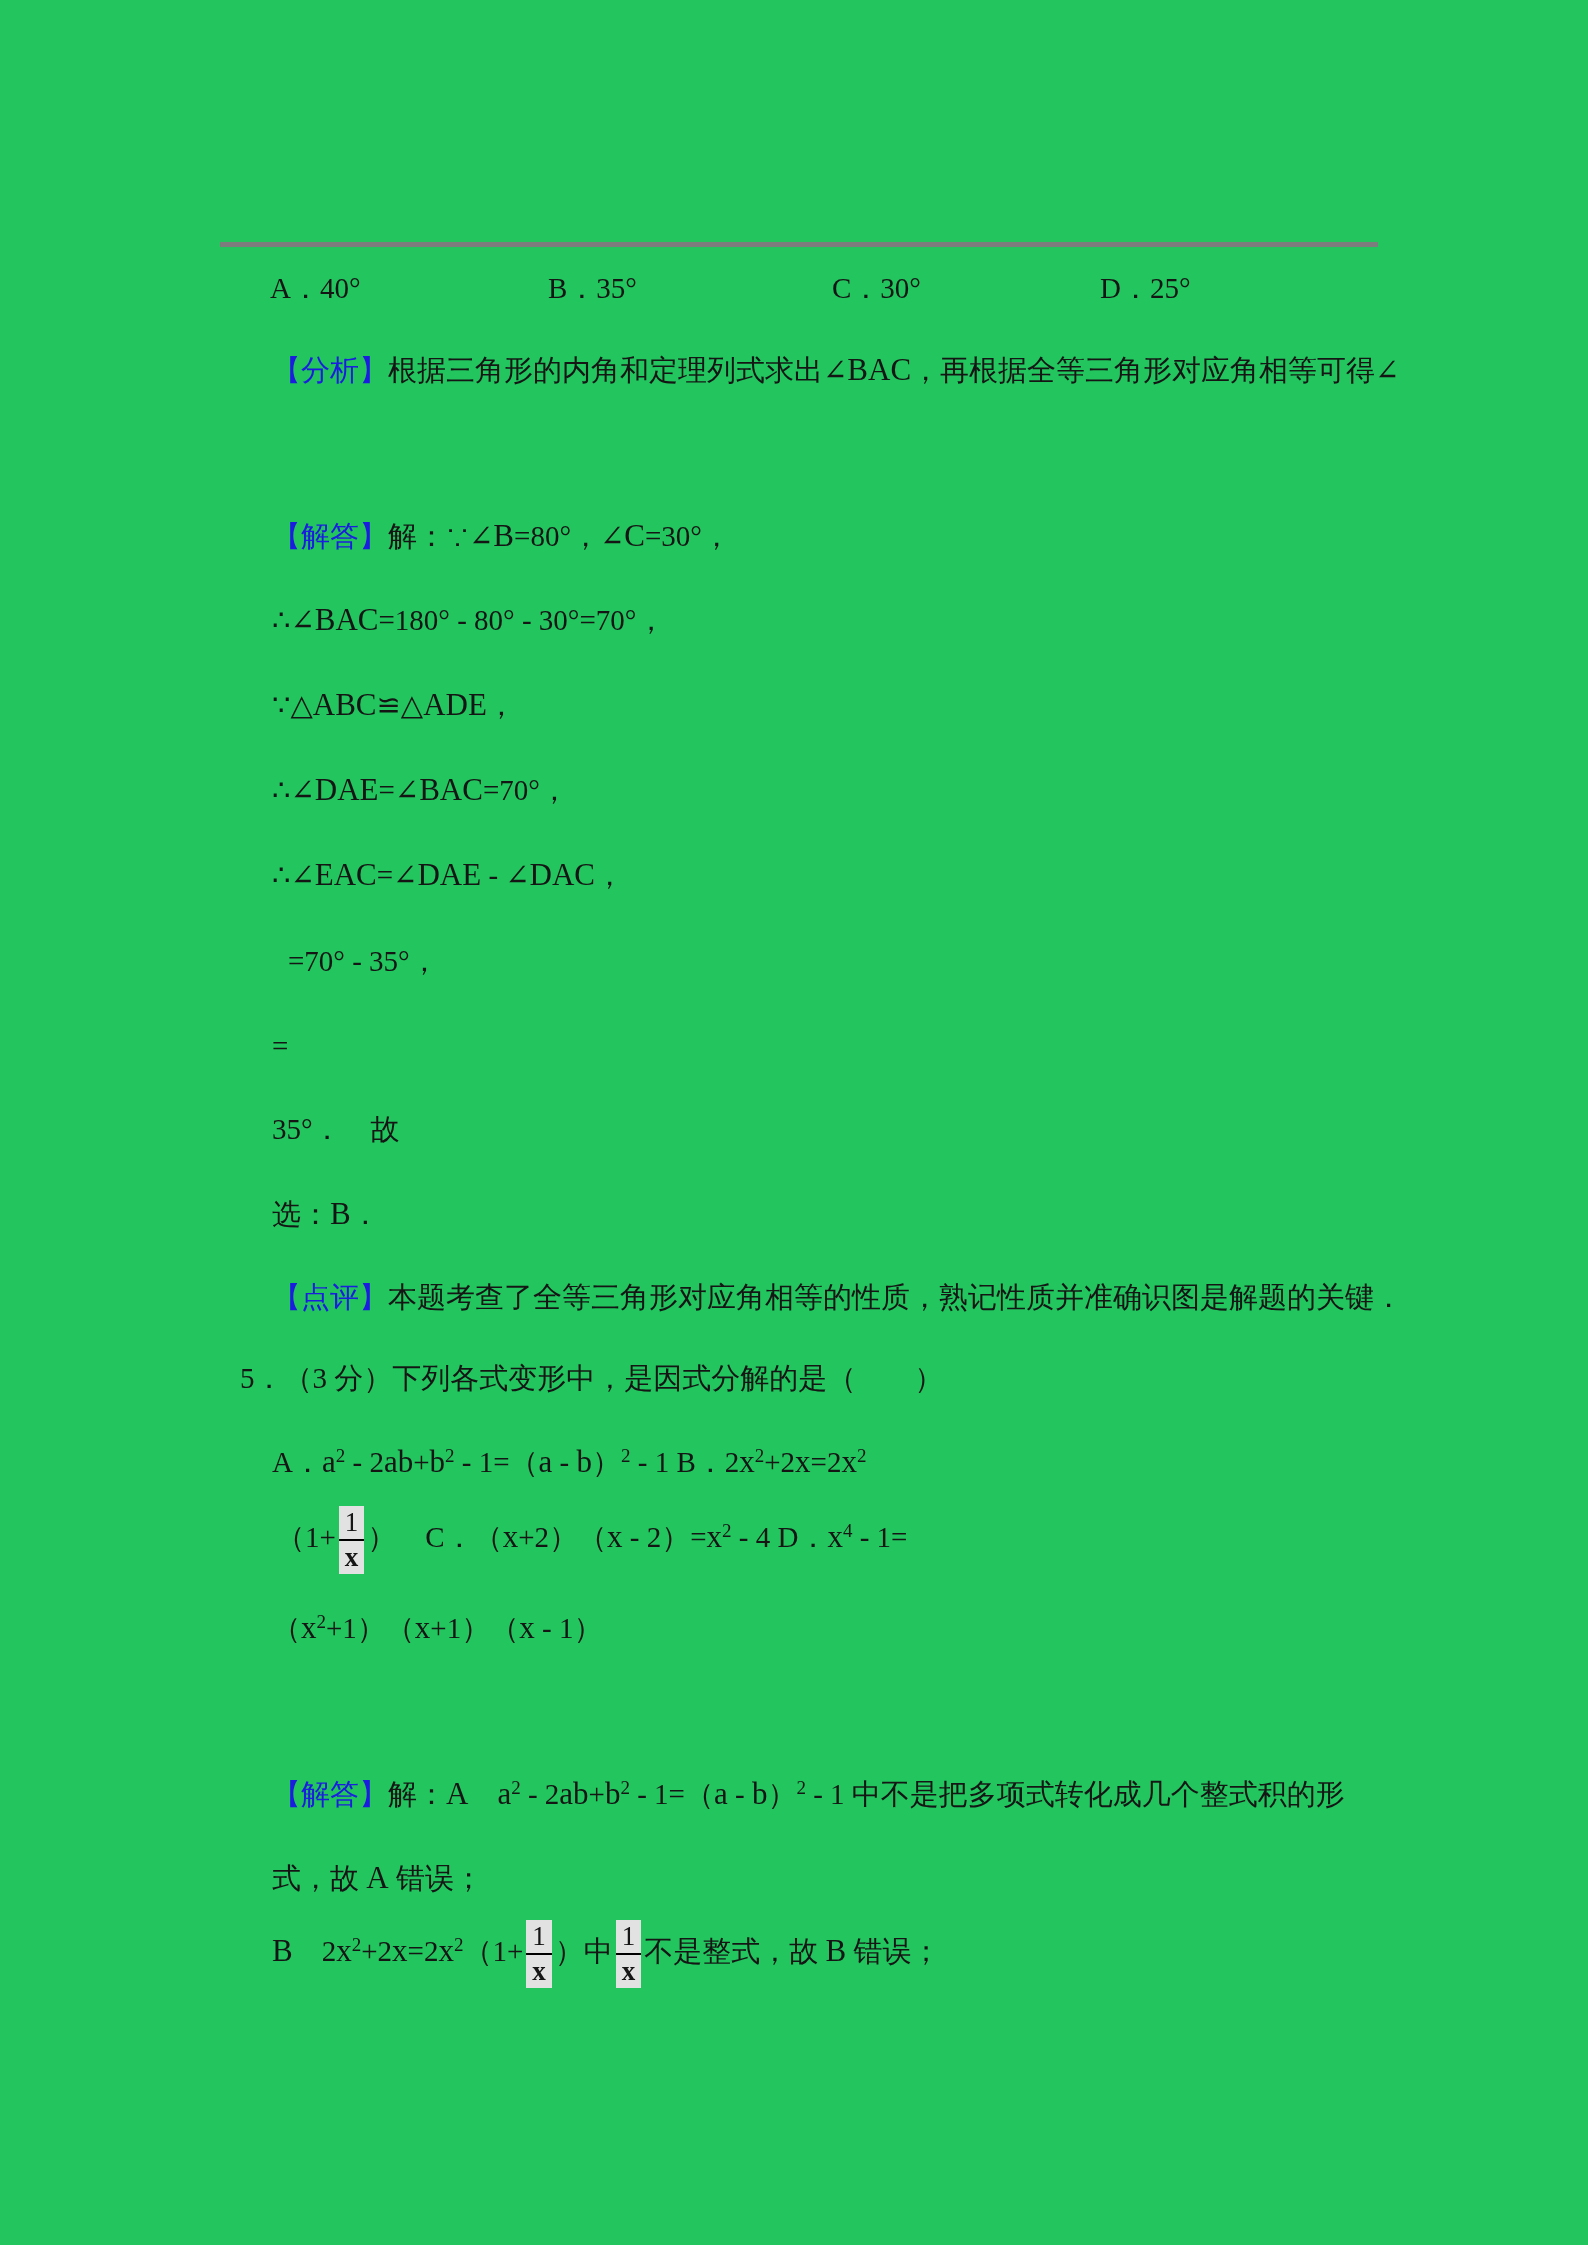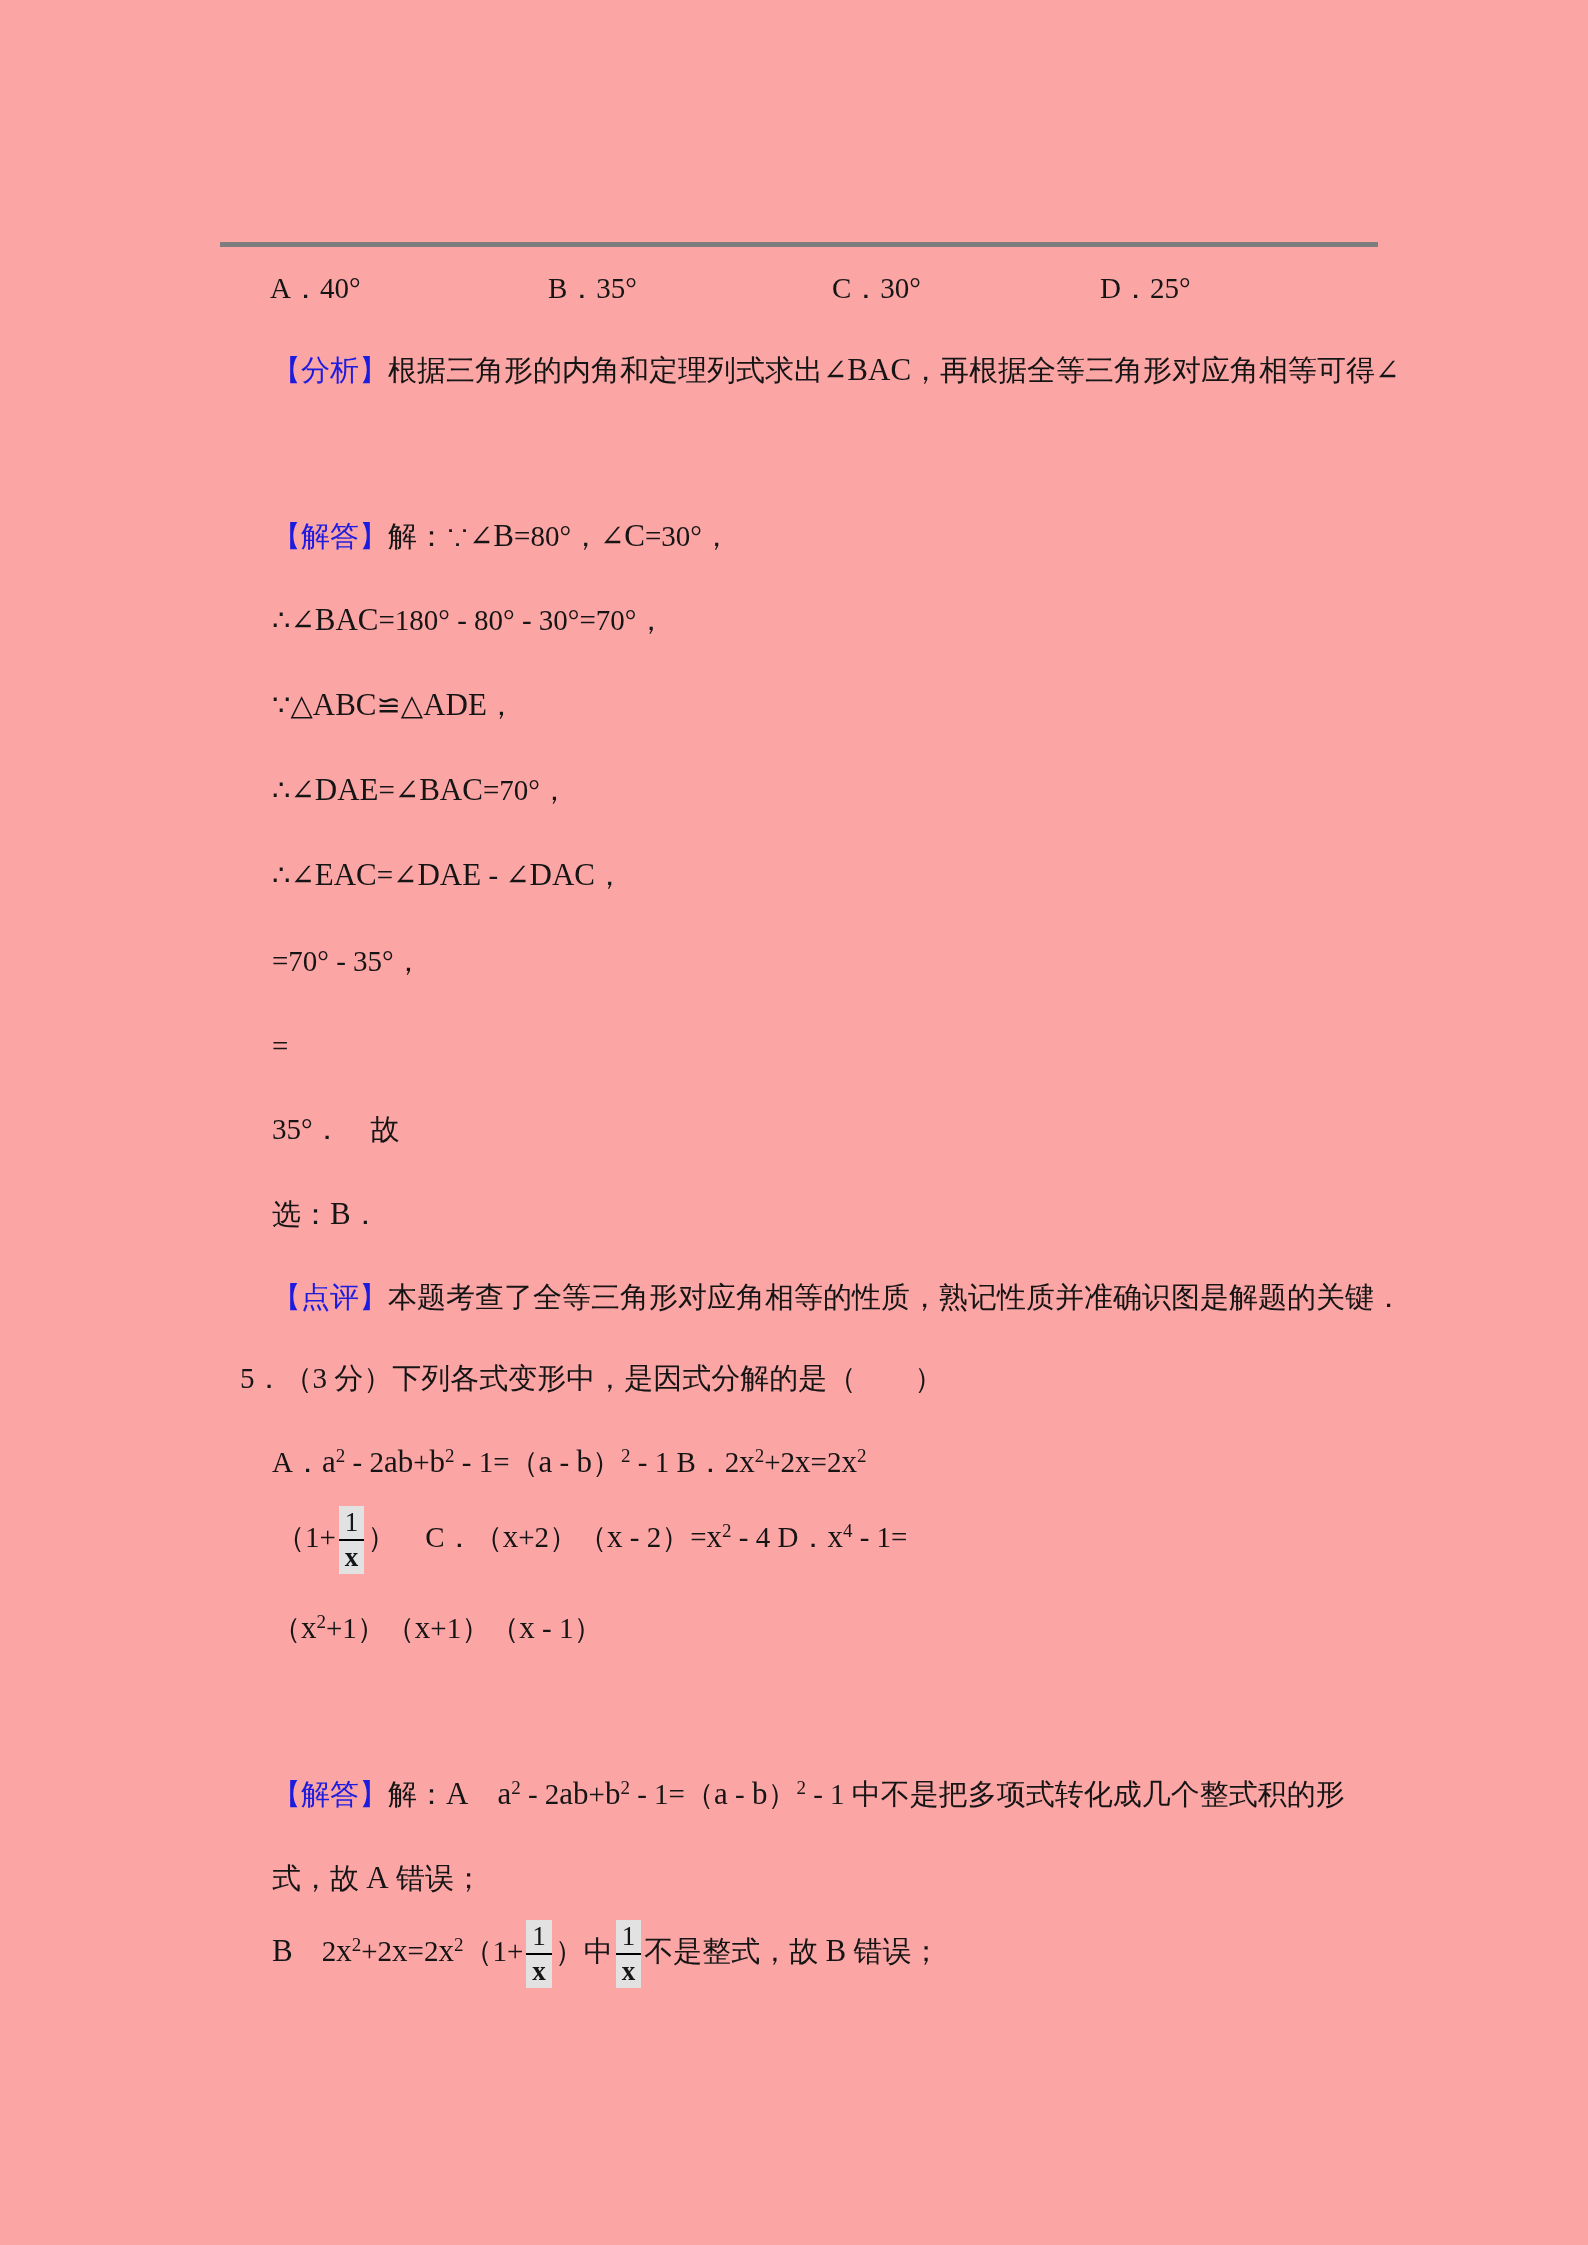--- a/index.html
+++ b/index.html
@@ -6,21 +6,21 @@
     --label-blue:#1c1ce0;
     --divider-gray:#7d7d7d;
     --frac-shade:#e2e2e2;
     --ink:#151515;
   }
   html,body{margin:0;padding:0;background:#ffffff;}
   .page{
     position:relative;
     width:1588px;
     height:2245px;
-    background:#fca5a5;
+    background:#22c55e;
     font-family:"Liberation Serif","DejaVu Serif",serif;
     color:var(--ink);
     overflow:hidden;
   }
   .divider{
     position:absolute;
     left:220px;top:242px;
     width:1158px;height:5px;
     background:var(--divider-gray);
   }
@@ -63,21 +63,21 @@
   .opt-b{left:548px;top:270px;}
   .opt-c{left:832px;top:270px;}
   .opt-d{left:1100px;top:270px;text-align:right;}
   .l-an1   {left:272px;top:352px;}
   .l-an1b  {left:272px;top:436px;}
   .l-sv1   {left:272px;top:518px;text-align:right;}
   .l-bac   {left:272px;top:602px;}
   .l-cong  {left:272px;top:687px;}
   .l-dae   {left:272px;top:772px;}
   .l-eac   {left:272px;top:857px;}
-  .l-sub   {left:272px;top:943px;}
+  .l-sub   {left:288px;top:943px;}
   .l-eq    {left:272px;top:1028px;}
   .l-res   {left:272px;top:1111px;}
   .l-cho   {left:272px;top:1196px;}
   .l-rev   {left:272px;top:1279px;}
   .l-q5    {left:240px;top:1360px;}
   .l-q5ab  {left:272px;top:1444px;}
   .l-q5cd  {left:276px;top:1506px;}
   .l-q5d2  {left:272px;top:1610px;}
   .l-an2   {left:272px;top:1692px;}
   .l-sva   {left:272px;top:1776px;}

